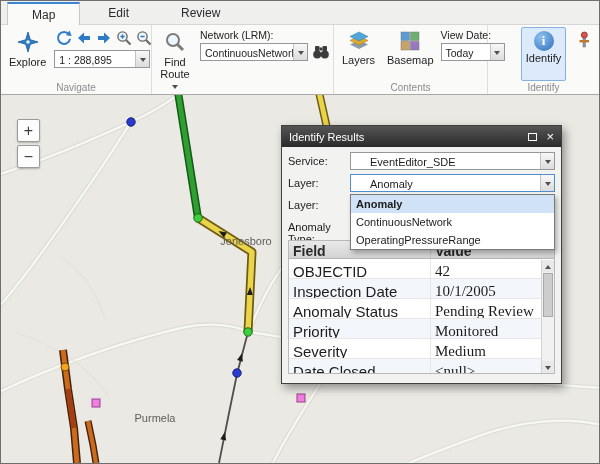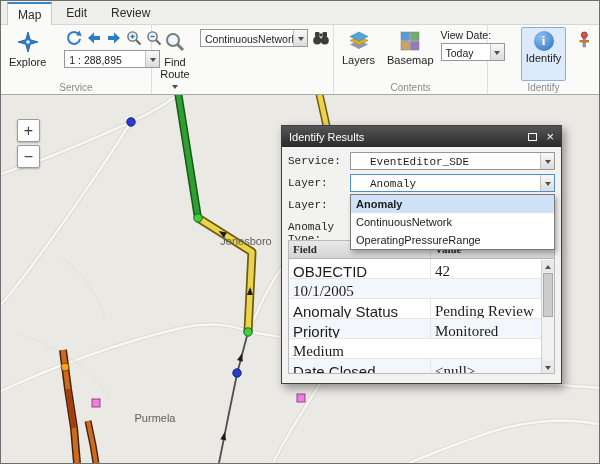--- a/index.html
+++ b/index.html
@@ -4,21 +4,21 @@
 <style>
   * { margin:0; padding:0; box-sizing:border-box; }
   html { width:600px; height:464px; }
   body {
     width:600px; height:464px; position:relative; overflow:hidden;
     font-family:"Liberation Sans", sans-serif; background:#fff;
     border:1px solid #6e6e6e;
   }
   
   .tabbar { height:24px; background:#efefee; display:flex; padding-left:6px; border-bottom:1px solid #d6d6d6; }
-  .tab { padding:0 10px; margin-right:4px; font-size:12px; color:#2b2b2b; display:flex; align-items:center; margin-top:1px; }
+  .tab { padding:0 24px; margin-right:4px; font-size:12px; color:#2b2b2b; display:flex; align-items:center; margin-top:1px; }
   .tab.active { background:#fafaf9; border:1px solid #c9c9c9; border-top:2px solid #3a86d2; border-bottom:none; margin-bottom:-1px; }
   
   .ribbon { height:70px; background:#fafaf9; display:flex; border-bottom:1px solid #a9a9a9; }
   .rgroup { display:flex; flex-direction:column; padding:2px 3px 0; }
   .rgroup + .rgroup { border-left:1px solid #dedede; }
   .rg-content { flex:1; display:flex; position:relative; }
   .rg-label { text-align:center; font-size:10px; color:#8b8b8b; line-height:13px; }
   .bigbtn { display:flex; flex-direction:column; align-items:center; gap:1px; padding:3px 4px 0; font-size:11px;
             color:#1d1d1d; border:1px solid transparent; border-radius:2px; text-align:center; line-height:12px; }
   .bigbtn.selected { background:#dceafb; border-color:#84b1e2; }
@@ -44,31 +44,31 @@
   .zbtn { width:23px; height:23px; background:#fdfdfd; border:1px solid #9b9b9b; border-radius:2px; display:flex;
           align-items:center; justify-content:center; font-size:16px; color:#3c3c3c; box-shadow:0 1px 2px rgba(0,0,0,.25); }
   
   .ipanel { position:absolute; left:280px; top:124px; width:281px; height:259px; background:#f2f2f1;
             border:1px solid #404040; box-shadow:3px 4px 9px rgba(0,0,0,.4); z-index:10; display:flex; flex-direction:column; }
   .ptitle { height:21px; background:linear-gradient(#555,#2a2a2a); display:flex; align-items:center; padding:0 7px; flex:none; }
   .pt { flex:1; color:#fff; font-size:11px; }
   .pmax { width:9px; height:8px; border:1px solid #fff; margin-right:9px; }
   .pclose { color:#fff; font-size:13px; line-height:10px; }
   .pbody { position:relative; flex:1; padding:5px 6px 0; }
-  .prow { display:flex; height:16px; margin-bottom:6px;font-family:Liberation Mono, monospace; }
+  .prow { display:flex; height:16px; margin-bottom:6px; }
   .plabel { width:62px; font-size:11px; padding-top:3px; color:#1c1c1c; }
   .prow .combo { flex:1;padding-left:15px; }
   .combo.focused { border-color:#4f8fd0; }
   .droplist { position:absolute; left:68px; top:47px; width:205px; background:#fff; border:1px solid #7a7a7a;
               box-shadow:2px 3px 5px rgba(0,0,0,.3); z-index:6; }
   .opt { height:18px; font-size:11px; padding:3px 0 0 5px; color:#1c1c1c; }
   .opt.selected { background:#cfe2f6; font-weight:bold; }
   .itable { position:relative; height:134px; overflow:hidden; border:1px solid #b9b9b9; background:#fff; }
   .ithead { display:flex; height:18px; background:linear-gradient(#e9e9e9,#d3d3d3); border-bottom:1px solid #b5b5b5;
-            font-weight:bold; font-size:11px; color:#2a2a2a;font-family:Liberation Serif, serif; }
+            font-weight:bold; font-size:14px; color:#2a2a2a; }
   .thf { width:142px; padding:2px 4px; border-right:1px solid #c6c6c6; }
   .thv { flex:1; padding:2px 4px; }
   .itr { display:flex; height:20px; font-size:15px; border-bottom:1px solid #e6e6e6; color:#1c1c1c; }
   .itr:nth-child(even) { background:#f3f6fa; }
   .tdf { width:142px; padding:4px 4px 0; border-right:1px solid #e6e6e6; white-space:nowrap; overflow:hidden; }
   .tdv { flex:1; padding:4px 4px 0; white-space:nowrap; overflow:hidden;font-family:Liberation Serif, serif; }
   .vscroll { position:absolute; right:0; top:19px; bottom:0; width:13px; background:#f1f1f1;
              border-left:1px solid #d2d2d2; display:flex; flex-direction:column; }
   .sarr { height:12px; display:flex; align-items:center; justify-content:center; background:#e9e9e9; }
   .sarr.dn { margin-top:auto; }
@@ -79,21 +79,21 @@
 
 <div class="tabbar">
   <div class="tab active">Map</div>
   <div class="tab">Edit</div>
   <div class="tab">Review</div>
 </div>
 
 <div class="ribbon">
 
   <div class="rgroup" style="width:150px">
-    <div class="rg-content" style="gap:13px">
+    <div class="rg-content" style="gap:3px">
       <div class="bigbtn">
         <span>
           <svg width="22" height="22" viewBox="0 0 22 22">
             <path d="M11 1 L13.3 8.7 L21 11 L13.3 13.3 L11 21 L8.7 13.3 L1 11 L8.7 8.7 Z" fill="#2e7bc6" stroke="#1c5a99" stroke-width="0.8"></path>
             <circle cx="11" cy="11" r="1.8" fill="#e8f2fc"></circle>
           </svg>
         </span>
         <span>Explore</span>
       </div>
       <div class="stack">
@@ -131,36 +131,37 @@
           </span>
         </div>
         <div class="combo sm" style="width:96px">
           <span class="cval">1 : 288,895</span>
           <span class="cbtn">
               <i class="tri-down"></i>
             </span>
         </div>
       </div>
     </div>
-    <div class="rg-label">Service</div>
+    <div class="rg-label">Navigate</div>
   </div>
 
   <div class="rgroup" style="width:182px">
     <div class="rg-content" style="gap:5px">
       <div class="bigbtn" style="width:48px">
         <span>
           <svg width="22" height="22" viewBox="0 0 22 22">
             <circle cx="9" cy="9" r="6" fill="#eef6fd" stroke="#7b7b7b" stroke-width="2"></circle>
             <line x1="13.5" y1="13.5" x2="19" y2="19" stroke="#7b7b7b" stroke-width="3"></line>
           </svg>
         </span>
         <span>Find Route</span>
         <i class="tri-down"></i>
       </div>
       <div class="stack" style="gap:2px">
+        <span class="small-label">Network (LRM):</span>
         <div style="display:flex; gap:3px; align-items:center">
           <div class="combo sm" style="width:108px">
             <span class="cval">ContinuousNetwork</span>
             <span class="cbtn">
                 <i class="tri-down"></i>
               </span>
           </div>
           <span class="iconbtn">
             <svg width="18" height="16" viewBox="0 0 18 16">
               <rect x="3" y="2" width="4.5" height="5" rx="1" fill="#3c3c3c"></rect>
@@ -359,31 +360,33 @@
       <div class="ithead">
         <span class="thf">Field</span>
         <span class="thv">Value</span>
       </div>
       <div>
         <div class="itr">
           <span class="tdf">OBJECTID</span>
           <span class="tdv">42</span>
         </div>
         <div class="itr">
+          <span class="tdf">Inspection Date</span>
           <span class="tdv">10/1/2005</span>
         </div>
         <div class="itr">
           <span class="tdf">Anomaly Status</span>
           <span class="tdv">Pending Review</span>
         </div>
         <div class="itr">
           <span class="tdf">Priority</span>
           <span class="tdv">Monitored</span>
         </div>
         <div class="itr">
+          <span class="tdf">Severity</span>
           <span class="tdv">Medium</span>
         </div>
         <div class="itr">
           <span class="tdf">Date Closed</span>
           <span class="tdv">&lt;null&gt;</span>
         </div>
       </div>
       <div class="vscroll">
         <span class="sarr">
             <i class="tri-up"></i>

